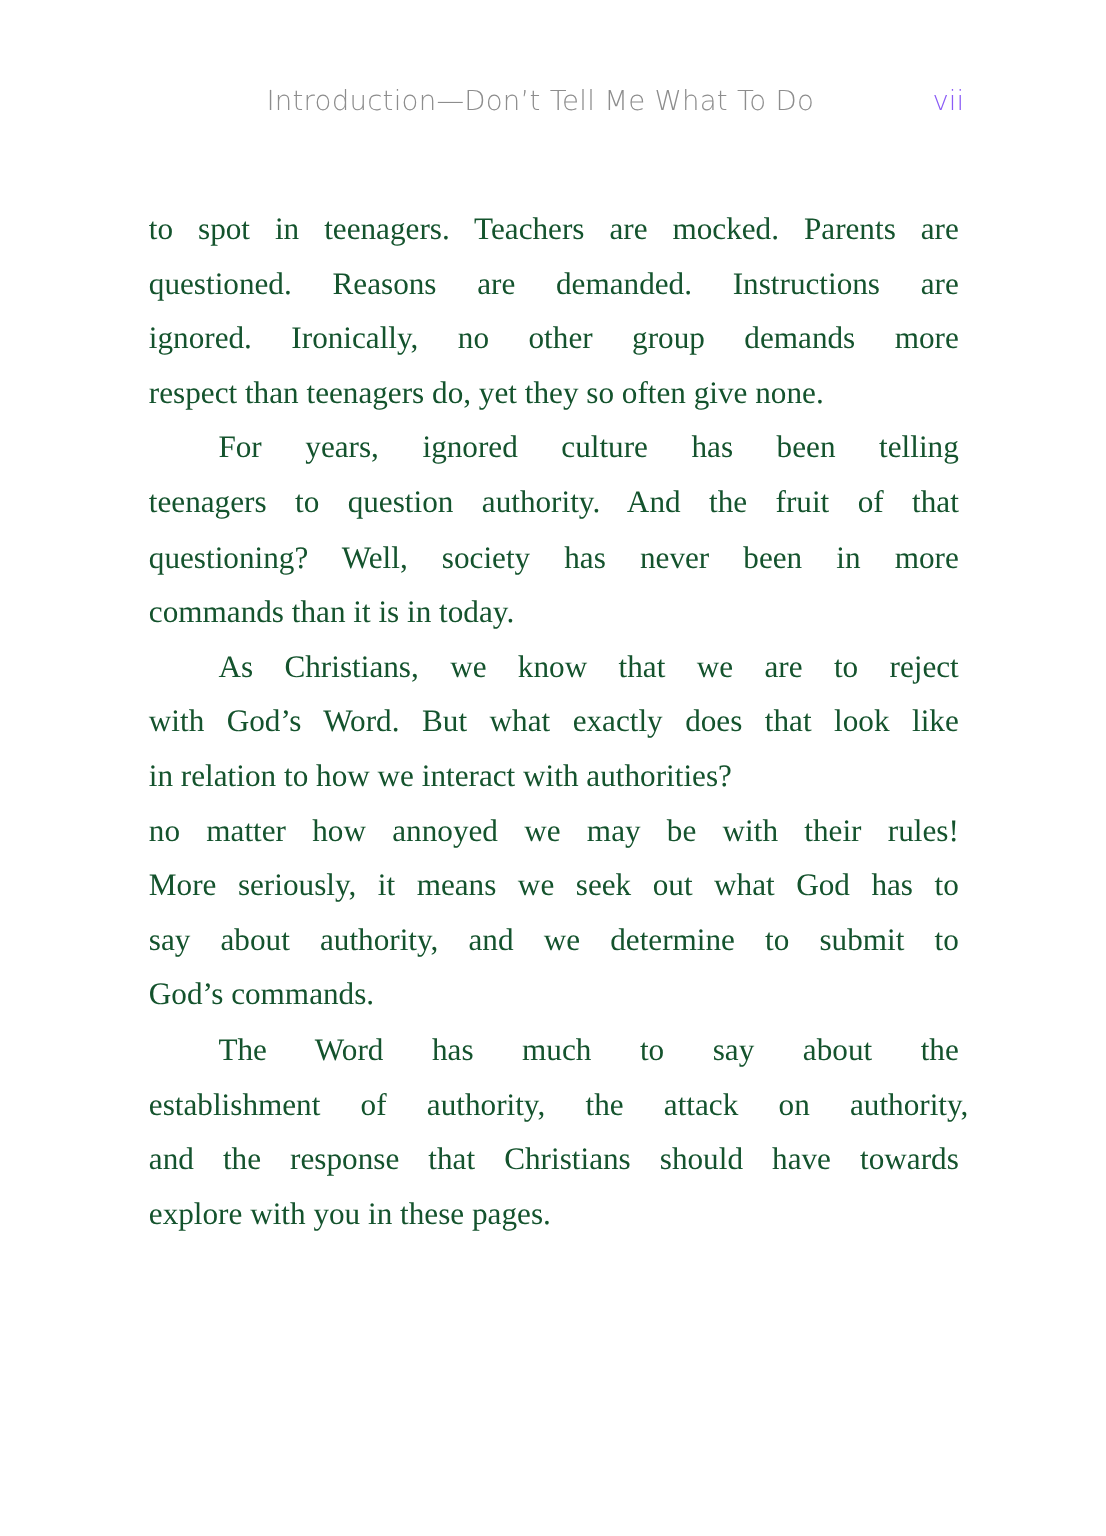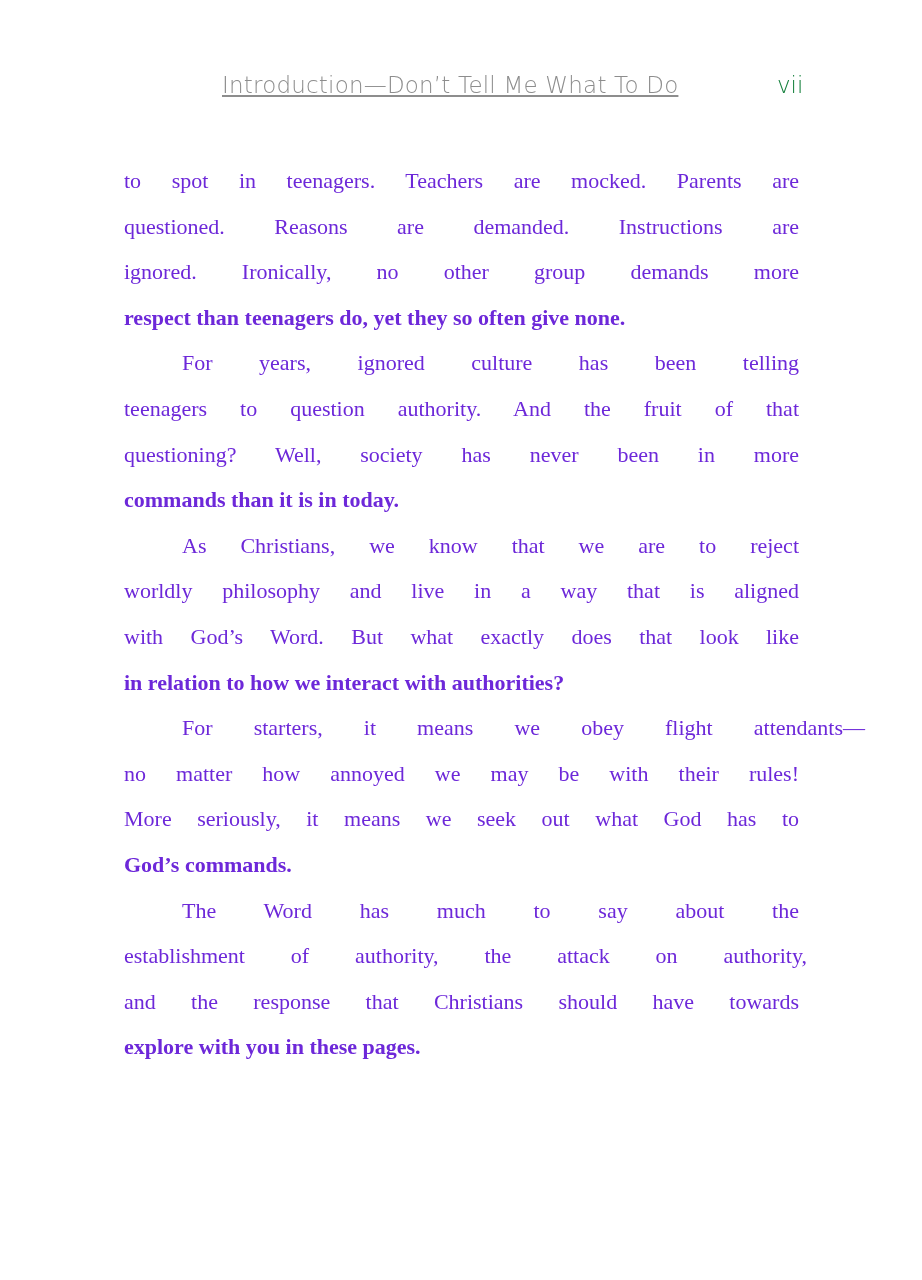--- a/index.html
+++ b/index.html
@@ -17,52 +17,50 @@
       position: absolute;
       top: 72px;
       left: 222px;
       width: 478px;
       font-family: "DejaVu Sans", sans-serif;
       font-weight: 200;
       font-size: 23px;
       letter-spacing: 0.2px;
       color: #8d8d8d;
       white-space: nowrap;
-      text-decoration: underline;
     }
     .page-number {
       position: absolute;
       top: 72px;
       left: 777px;
       font-family: "DejaVu Sans", sans-serif;
       font-weight: 200;
       font-size: 23px;
-      color: #15803d;
+      color: #8b5cf6;
     }
     .body-text {
       position: absolute;
-      top: 158px;
+      top: 168px;
       left: 124px;
       width: 675px;
       font-family: "Liberation Serif", serif;
-      font-size: 22px;
-      color: #6d28d9;
+      font-size: 26px;
+      color: #14532d;
     }
     .line {
       display: block;
       height: 45.6px;
       line-height: 45.6px;
       white-space: nowrap;
       text-align: justify;
       text-align-last: justify;
     }
     .line.last {
       text-align: center;
       text-align-last: left;
-      font-weight: bold;
     }
     .line.indent {
       padding-left: 58px;
     }
     .line.overhang {
       width: 683px;
     }
   </style>
 </head>
 <body>
@@ -82,29 +80,28 @@
 
     <div>
       <span class="line indent">For years, ignored culture has been telling</span>
       <span class="line">teenagers to question authority. And the fruit of that</span>
       <span class="line">questioning? Well, society has never been in more</span>
       <span class="line last">commands than it is in today.</span>
     </div>
 
     <div>
       <span class="line indent">As Christians, we know that we are to reject</span>
-      <span class="line">worldly philosophy and live in a way that is aligned</span>
       <span class="line">with God’s Word. But what exactly does that look like</span>
       <span class="line last">in relation to how we interact with authorities?</span>
     </div>
 
     <div>
-      <span class="line indent overhang">For starters, it means we obey flight attendants—</span>
       <span class="line">no matter how annoyed we may be with their rules!</span>
       <span class="line">More seriously, it means we seek out what God has to</span>
+      <span class="line">say about authority, and we determine to submit to</span>
       <span class="line last">God’s commands.</span>
     </div>
 
     <div>
       <span class="line indent">The Word has much to say about the</span>
       <span class="line overhang">establishment of authority, the attack on authority,</span>
       <span class="line">and the response that Christians should have towards</span>
       <span class="line last">explore with you in these pages.</span>
     </div>
   </div>

